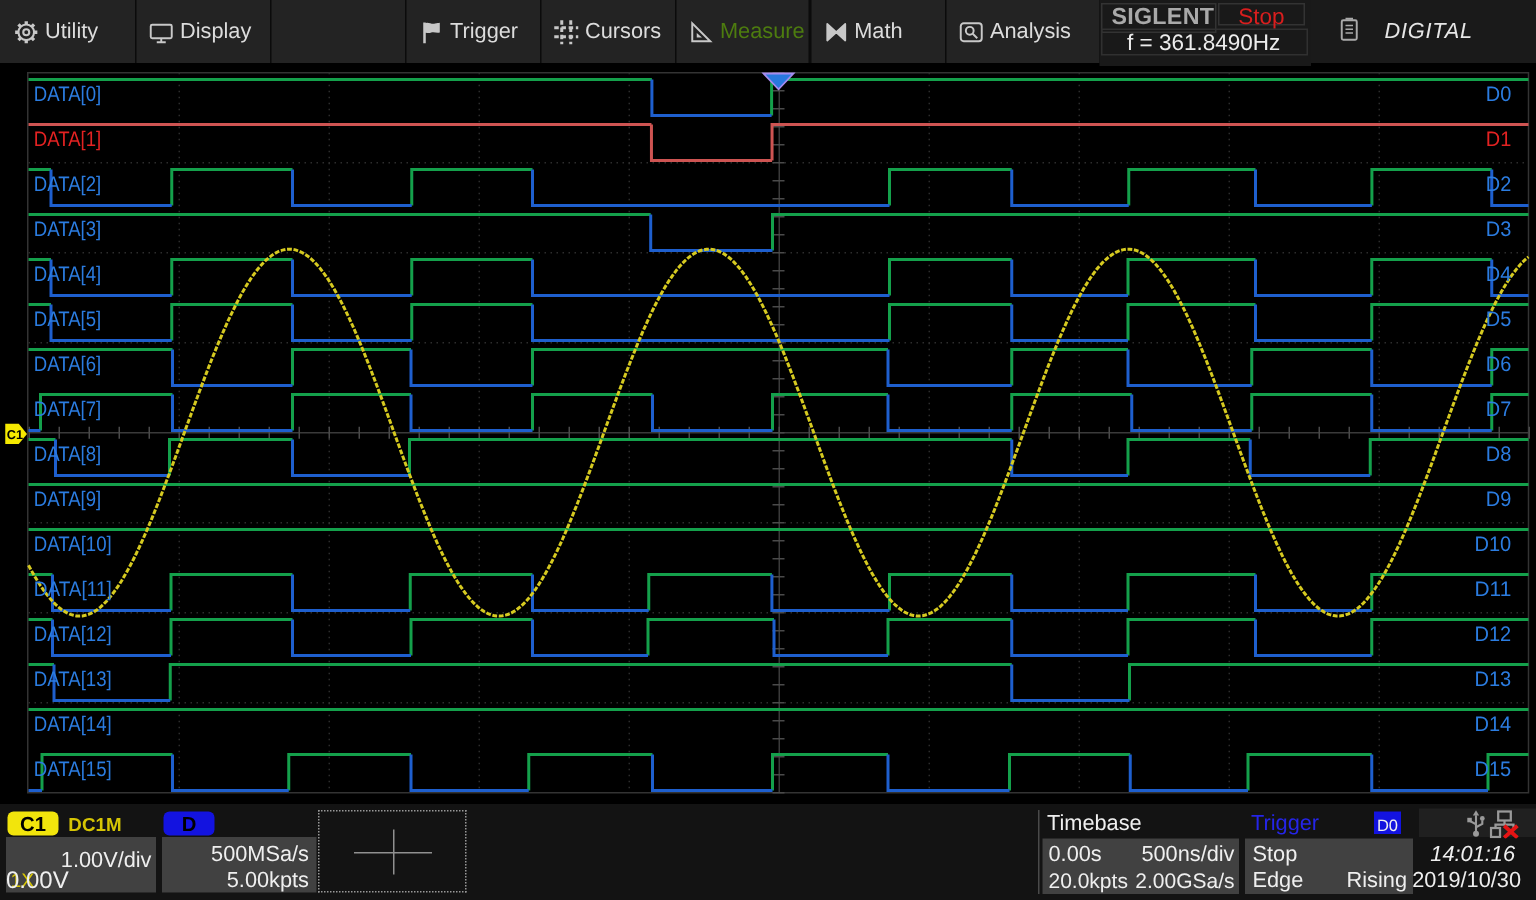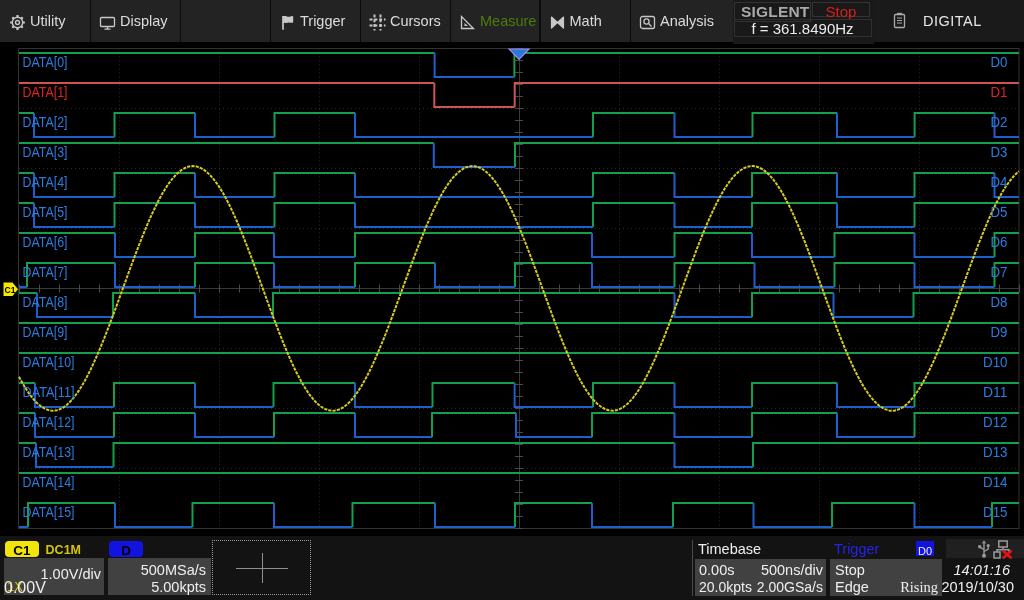--- a/index.html
+++ b/index.html
@@ -167,21 +167,21 @@
       <div style="position:absolute;left:0.5px;top:18.5px;width:138px;height:18px;border:1px solid #303030;text-align:center;"><span style="font-size:15px;color:#ECECEC;line-height:17px;">f = 361.8490Hz</span></div>
     </div>
     <div style="position:absolute;left:874px;top:0;width:150px;height:42px;background:#1A1A1A;">
       <span style="position:absolute;left:17px;top:11px;"><svg width="17" height="17" viewBox="0 0 17 17" style="vertical-align:middle">
           <g fill="none" stroke="#AAAAAA" stroke-width="1.3">
             <rect x="3.5" y="2.5" width="10" height="13" rx="1"></rect>
             <path d="M6 1.5h5"></path>
             <path d="M6 6h5M6 8.5h5M6 11h5" stroke-width="1.1"></path>
           </g>
         </svg></span>
-      <span style="position:absolute;left:49px;top:13px;font-size:14.5px;color:#E6E6E6;letter-spacing:0.5px;">DIGITAL</span>
+      <span style="position:absolute;left:49px;top:13px;font-size:14.5px;color:#E6E6E6;letter-spacing:0.5px;font-style:italic;">DIGITAL</span>
     </div>
   </div>
 <div style="position:absolute;left:0;top:536px;width:1024px;height:64px;background:#131313;">
     <div style="position:absolute;left:4px;top:22px;width:100px;height:37px;background:#414141;"></div>
     <div style="position:absolute;left:5px;top:5px;width:34px;height:16px;background:#F2E50C;border-radius:4px;text-align:center;"><span style="font-size:13.5px;font-weight:bold;color:#000;line-height:16px;">C1</span></div>
     <div style="position:absolute;left:0px;top:7px;width:81px;text-align:right;font-size:12.5px;font-weight:bold;color:#D6C504;">DC1M</div>
     <div style="position:absolute;left:0px;top:30px;width:101px;text-align:right;font-size:14.5px;color:#EFEFEF;">1.00V/div</div>
     <div style="position:absolute;left:7px;top:43px;font-size:13px;color:#D6C504;">1X</div>
     <div style="position:absolute;left:4px;top:43px;width:101px;text-align:left;font-size:16px;color:#EFEFEF;">0.00V</div>
     <div style="position:absolute;left:108px;top:22px;width:103px;height:37px;background:#414141;"></div>
@@ -196,21 +196,21 @@
     <div style="position:absolute;left:695px;top:23px;width:131px;height:37px;background:#414141;"></div>
     <div style="position:absolute;left:699px;top:26px;font-size:14.5px;color:#EFEFEF;">0.00s</div>
     <div style="position:absolute;left:695px;top:26px;width:128px;text-align:right;font-size:14.5px;color:#EFEFEF;">500ns/div</div>
     <div style="position:absolute;left:699px;top:43px;font-size:14px;color:#EFEFEF;">20.0kpts</div>
     <div style="position:absolute;left:695px;top:43px;width:128px;text-align:right;font-size:14px;color:#EFEFEF;">2.00GSa/s</div>
     <div style="position:absolute;left:834px;top:5px;font-size:14.5px;color:#2525E8;">Trigger</div>
     <div style="position:absolute;left:916px;top:5px;width:18px;height:15px;background:#1313E0;text-align:center;"><span style="font-size:11px;color:#EFEFEF;line-height:15px;">D0</span></div>
     <div style="position:absolute;left:830px;top:23px;width:112px;height:37px;background:#414141;"></div>
     <div style="position:absolute;left:835px;top:26px;font-size:14.5px;color:#EFEFEF;">Stop</div>
     <div style="position:absolute;left:835px;top:43px;font-size:14.5px;color:#EFEFEF;">Edge</div>
-    <div style="position:absolute;left:830px;top:43px;width:108px;text-align:right;font-size:14.5px;color:#EFEFEF;font-family:Liberation Serif, serif;">Rising</div>
+    <div style="position:absolute;left:830px;top:43px;width:108px;text-align:right;font-size:14.5px;color:#EFEFEF;">Rising</div>
     <div style="position:absolute;left:946px;top:3px;width:78px;height:19px;background:#202020;"></div>
     <div style="position:absolute;left:977px;top:4px;"><svg width="14" height="19" viewBox="0 0 14 19">
         <g stroke="#9A9A9A" stroke-width="1.4" fill="none">
           <path d="M7 3.5V14.5"></path>
           <path d="M7 9.5 L2.8 7.2"></path>
           <path d="M7 11.5 L11.2 9.2 L11.2 6.8"></path>
         </g>
         <path d="M7 0.2 L4.9 3.6 L9.1 3.6 Z" fill="#9A9A9A"></path>
         <rect x="1.2" y="5.2" width="3" height="3" fill="#9A9A9A"></rect>
         <circle cx="11.2" cy="5.6" r="1.6" fill="#9A9A9A"></circle>

